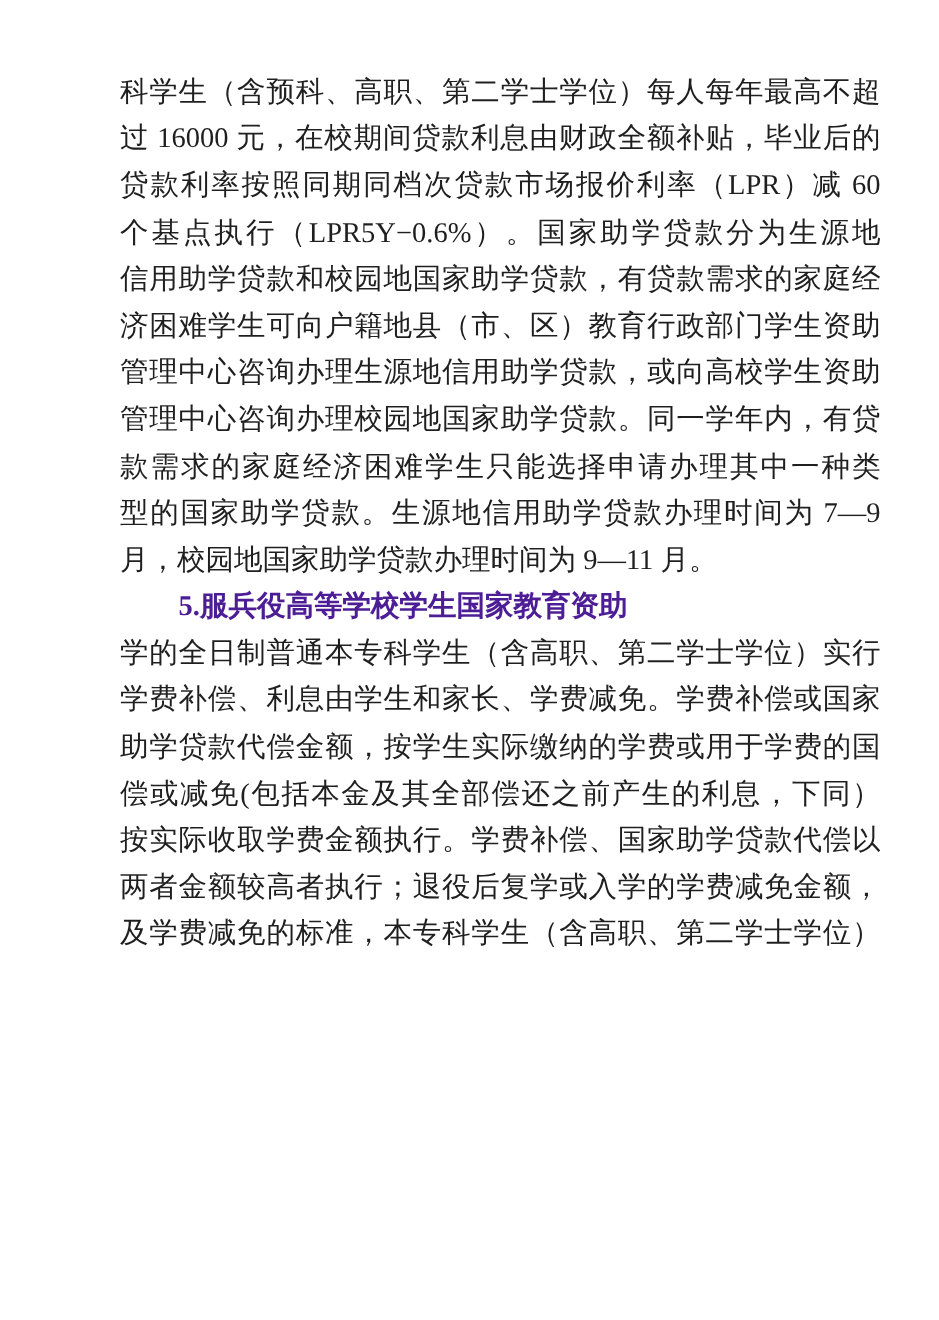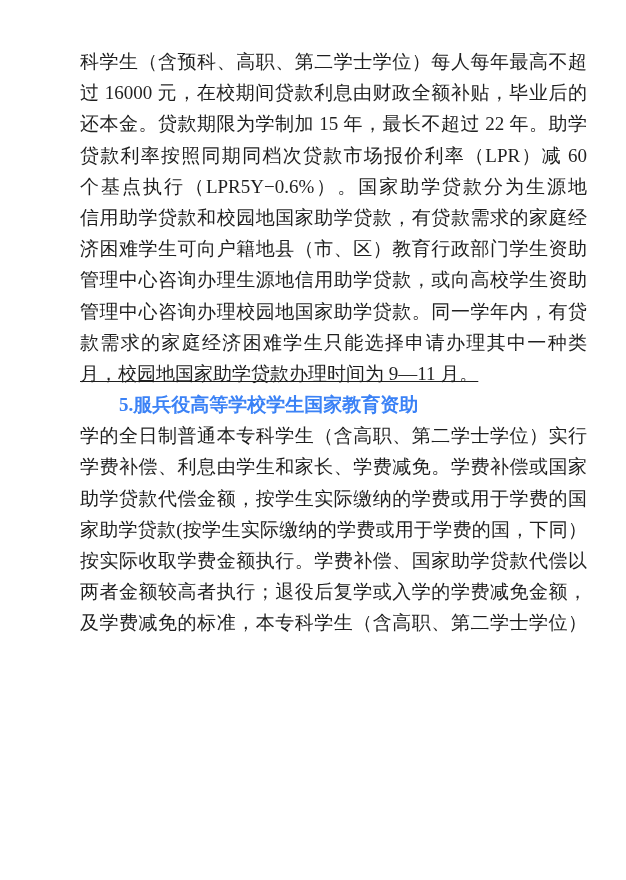--- a/index.html
+++ b/index.html
@@ -29,27 +29,26 @@
     line-height: 31.2px;
     text-align: justify;
     text-align-last: justify;
     text-justify: inter-character;
     white-space: nowrap;
     overflow: visible;
   }
   .line.para-end {
     text-align: left;
     text-align-last: left;
-    text-decoration: underline;
   }
   .line.heading {
     text-align: left;
     text-align-last: left;
     font-weight: 700;
-    color: #3b82f6;
+    color: #4c1d95;
   }
   .line.indent {
     text-indent: 39px;
   }
   .page-number {
     position: absolute;
     top: 828px;
     left: 472px;
     width: 74px;
     height: 22px;
@@ -76,34 +75,34 @@
     background: linear-gradient(to bottom, #9f9f9f 0%, #b3b3b3 55%, #d2d2d2 100%);
   }
 </style>
 </head>
 <body>
 
 <div class="page">
   <div class="text-block" id="text-block">
       <div class="line">科学生（含预科、高职、第二学士学位）每人每年最高不超</div>
       <div class="line">过 16000 元，在校期间贷款利息由财政全额补贴，毕业后的</div>
-      <div class="line">还本金。贷款期限为学制加 15 年，最长不超过 22 年。助学</div>
       <div class="line">贷款利率按照同期同档次贷款市场报价利率（LPR）减 60</div>
       <div class="line">个基点执行（LPR5Y−0.6%）。国家助学贷款分为生源地</div>
       <div class="line">信用助学贷款和校园地国家助学贷款，有贷款需求的家庭经</div>
       <div class="line">济困难学生可向户籍地县（市、区）教育行政部门学生资助</div>
       <div class="line">管理中心咨询办理生源地信用助学贷款，或向高校学生资助</div>
       <div class="line">管理中心咨询办理校园地国家助学贷款。同一学年内，有贷</div>
       <div class="line">款需求的家庭经济困难学生只能选择申请办理其中一种类</div>
+      <div class="line">型的国家助学贷款。生源地信用助学贷款办理时间为 7—9</div>
       <div class="line para-end">月，校园地国家助学贷款办理时间为 9—11 月。</div>
       <div class="line heading indent">5.服兵役高等学校学生国家教育资助</div>
       <div class="line">学的全日制普通本专科学生（含高职、第二学士学位）实行</div>
       <div class="line">学费补偿、利息由学生和家长、学费减免。学费补偿或国家</div>
       <div class="line">助学贷款代偿金额，按学生实际缴纳的学费或用于学费的国</div>
-      <div class="line">家助学贷款(按学生实际缴纳的学费或用于学费的国，下同）</div>
+      <div class="line">偿或减免(包括本金及其全部偿还之前产生的利息，下同）</div>
       <div class="line">按实际收取学费金额执行。学费补偿、国家助学贷款代偿以</div>
       <div class="line">两者金额较高者执行；退役后复学或入学的学费减免金额，</div>
       <div class="line">及学费减免的标准，本专科学生（含高职、第二学士学位）</div>
     </div>
   <div class="page-number">— 3 —</div>
   <div class="scan-edge-right"></div>
   <div class="scan-edge-bottom"></div>
 </div>
 
 </body></html>

